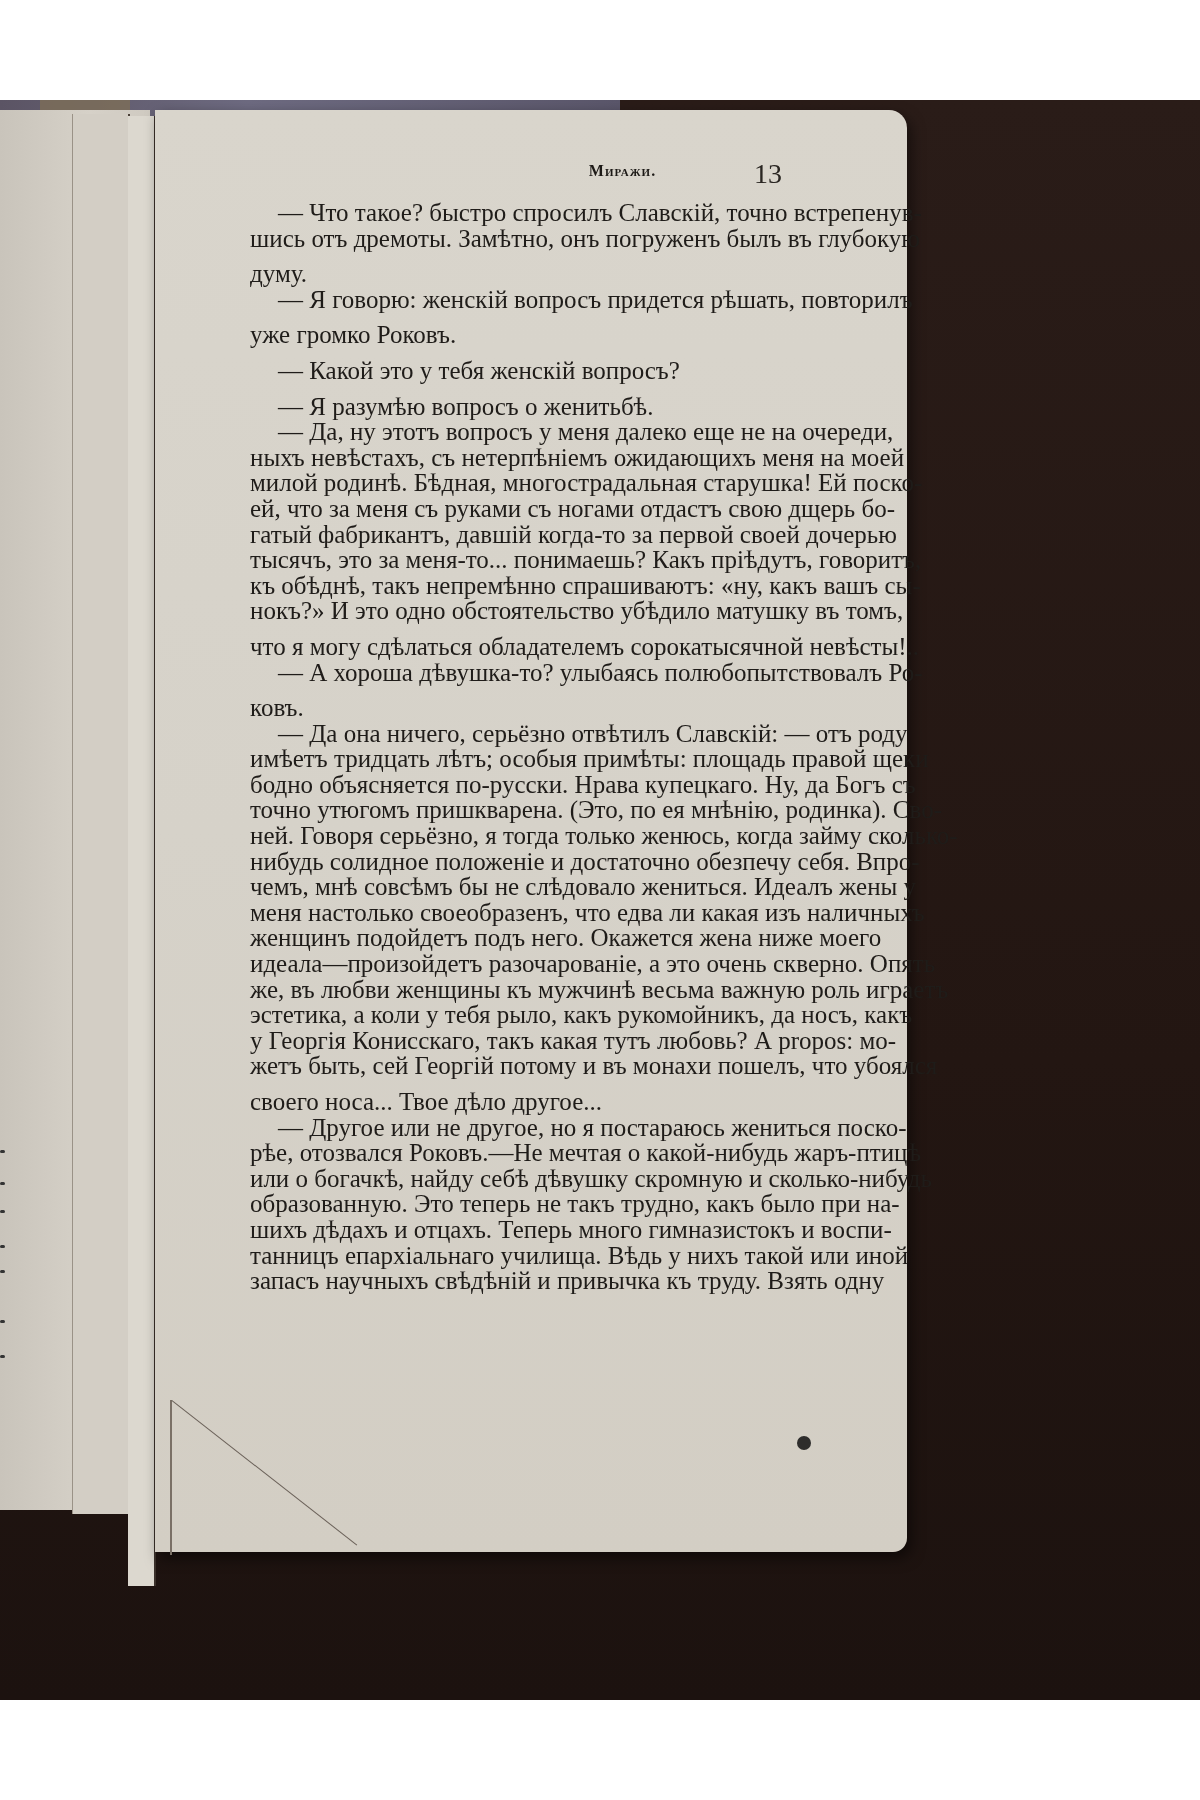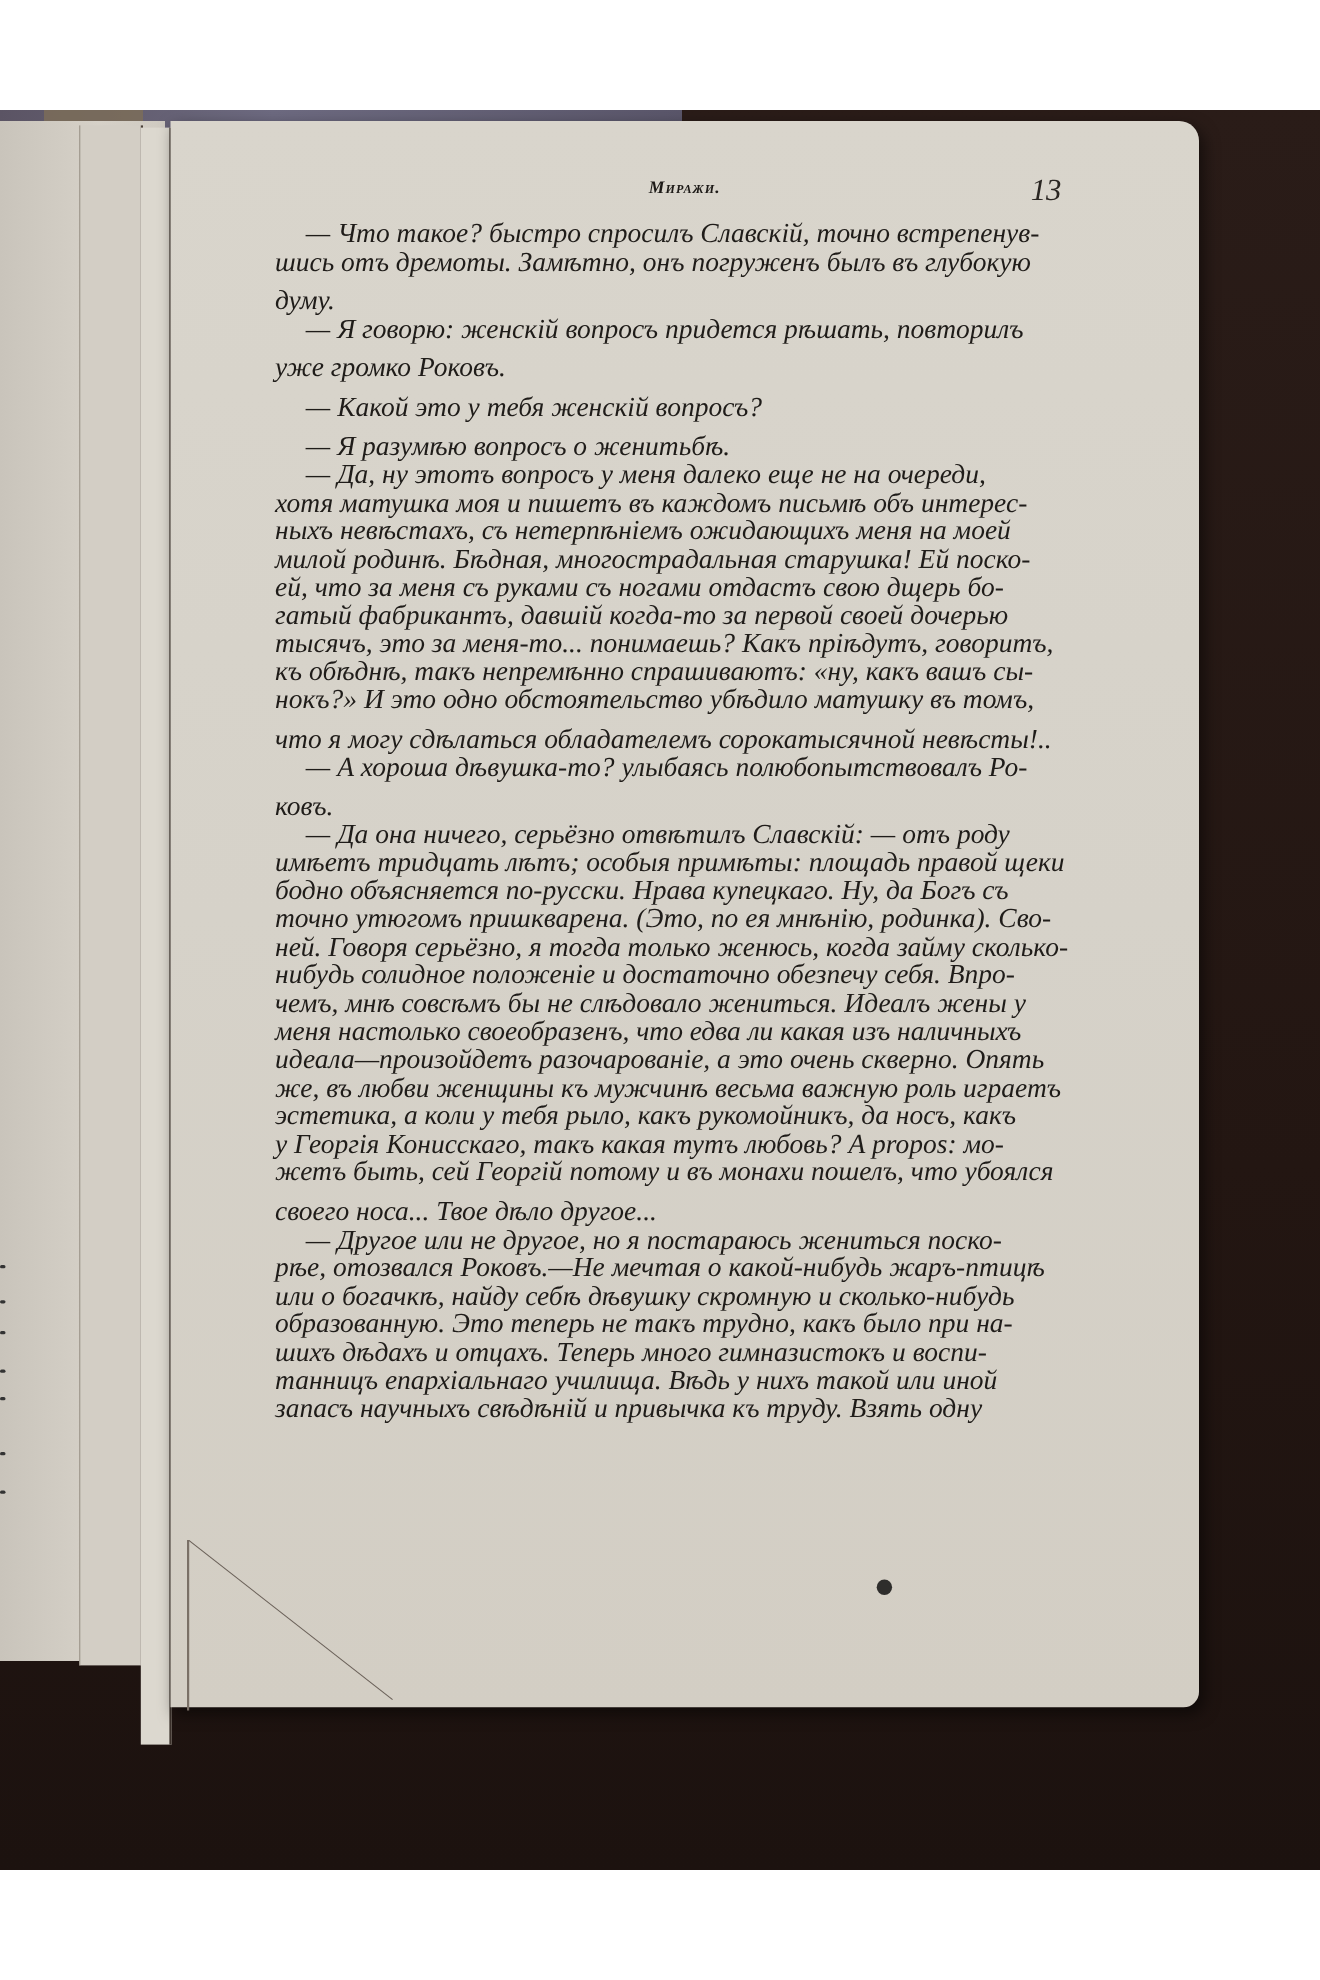--- a/index.html
+++ b/index.html
@@ -6,21 +6,21 @@
   body { width:1200px; height:1800px; background:#ffffff; position:relative; overflow:hidden; font-family:"Liberation Serif","DejaVu Serif",serif; }
   .photo { position:absolute; left:0; top:100px; width:1200px; height:1600px; background:linear-gradient(180deg,#2a1c18 0%,#231612 60%,#1c120f 100%); overflow:hidden; }
   .cloth { position:absolute; left:0; top:0; width:620px; height:40px; background:linear-gradient(90deg,#5b5464,#6d6a80 40%,#5a566a); }
   .cloth-band { position:absolute; left:40px; top:0; width:90px; height:28px; background:#7d6e58; opacity:.8; }
   .left-page { position:absolute; left:0; top:10px; width:150px; height:1400px; background:linear-gradient(90deg,#c9c4bb,#d6d1c8 60%,#cfcac1); }
   .left-flap { position:absolute; left:72px; top:14px; width:55px; height:1400px; background:#d3cec5; border-left:1px solid #9a9287; border-right:2px solid #4a4038; }
   .tear { position:absolute; left:90px; top:30px; width:40px; height:100px; border-left:1px solid #5d544b; border-bottom:2px solid #5d544b; transform:skewX(-6deg); }
   .gutter { position:absolute; left:128px; top:16px; width:26px; height:1470px; background:#dcd8cf; border-right:2px solid #3a302a; }
   .edge-marks { position:absolute; left:0; top:0; width:10px; height:1600px; }
   .edge-marks span { position:absolute; left:0; width:5px; height:3px; background:#333; border-radius:2px; }
-  .page { position:absolute; left:155px; top:10px; width:935px; height:1442px; background:linear-gradient(180deg,#d9d5cc 0%,#d6d2c9 50%,#d3cec4 100%); border-radius:0 18px 14px 0; box-shadow:4px 6px 14px rgba(0,0,0,.5);font-style:italic; }
+  .page { position:absolute; left:155px; top:10px; width:752px; height:1442px; background:linear-gradient(180deg,#d9d5cc 0%,#d6d2c9 50%,#d3cec4 100%); border-radius:0 18px 14px 0; box-shadow:4px 6px 14px rgba(0,0,0,.5); }
   .fold { position:absolute; left:170px; top:1300px; width:190px; height:155px; border-left:2px solid #7a7066; }
   .fold::after { content:""; position:absolute; left:0; top:0; width:235px; height:1px; background:#6a6058; transform-origin:0 0; transform:rotate(38deg); }
   .running-head { position:absolute; left:0; top:52px; width:935px; text-align:center; font-size:16px; font-weight:bold; letter-spacing:1px; color:#1d1a17; font-variant:small-caps; }
   .page-number { position:absolute; right:125px; top:48px; font-size:28px; color:#2a2622; }
   .text { position:absolute; left:95px; top:90px; width:602px; font-size:25px; line-height:25.6px; color:#1f1c19; text-align:justify; }
   .line { display:block; white-space:nowrap; text-align-last:justify; text-align:justify; }
   .line.last { text-align-last:left;margin-top:10px; }
   .line.indent { padding-left:28px; }
   .ink-blot { position:absolute; left:642px; top:1326px; width:14px; height:14px; background:#111; border-radius:50%; opacity:.85; }
 </style>
@@ -52,39 +52,39 @@
     <div class="page-number">13</div>
     <div class="text" id="body-text">
         <span class="line indent">— Что такое? быстро спросилъ Славскій, точно встрепенув-</span>
         <span class="line">шись отъ дремоты. Замѣтно, онъ погруженъ былъ въ глубокую</span>
         <span class="line last">думу.</span>
         <span class="line indent">— Я говорю: женскій вопросъ придется рѣшать, повторилъ</span>
         <span class="line last">уже громко Роковъ.</span>
         <span class="line indent last">— Какой это у тебя женскій вопросъ?</span>
         <span class="line indent last">— Я разумѣю вопросъ о женитьбѣ.</span>
         <span class="line indent">— Да, ну этотъ вопросъ у меня далеко еще не на очереди,</span>
-        <span class="line">хотя матушка моя и пишетъ въ каждомъ письмѣ объ интерес-</span>
         <span class="line">ныхъ невѣстахъ, съ нетерпѣніемъ ожидающихъ меня на моей</span>
         <span class="line">милой родинѣ. Бѣдная, многострадальная старушка! Ей поско-</span>
         <span class="line">ей, что за меня съ руками съ ногами отдастъ свою дщерь бо-</span>
         <span class="line">гатый фабрикантъ, давшій когда-то за первой своей дочерью</span>
         <span class="line">тысячъ, это за меня-то... понимаешь? Какъ пріѣдутъ, говоритъ,</span>
         <span class="line">къ обѣднѣ, такъ непремѣнно спрашиваютъ: «ну, какъ вашъ сы-</span>
         <span class="line">нокъ?» И это одно обстоятельство убѣдило матушку въ томъ,</span>
         <span class="line last">что я могу сдѣлаться обладателемъ сорокатысячной невѣсты!..</span>
         <span class="line indent">— А хороша дѣвушка-то? улыбаясь полюбопытствовалъ Ро-</span>
         <span class="line last">ковъ.</span>
         <span class="line indent">— Да она ничего, серьёзно отвѣтилъ Славскій: — отъ роду</span>
         <span class="line">имѣетъ тридцать лѣтъ; особыя примѣты: площадь правой щеки</span>
         <span class="line">бодно объясняется по-русски. Нрава купецкаго. Ну, да Богъ съ</span>
         <span class="line">точно утюгомъ пришкварена. (Это, по ея мнѣнію, родинка). Сво-</span>
         <span class="line">ней. Говоря серьёзно, я тогда только женюсь, когда займу сколько-</span>
         <span class="line">нибудь солидное положеніе и достаточно обезпечу себя. Впро-</span>
         <span class="line">чемъ, мнѣ совсѣмъ бы не слѣдовало жениться. Идеалъ жены у</span>
         <span class="line">меня настолько своеобразенъ, что едва ли какая изъ наличныхъ</span>
+        <span class="line">женщинъ подойдетъ подъ него. Окажется жена ниже моего</span>
         <span class="line">идеала—произойдетъ разочарованіе, а это очень скверно. Опять</span>
         <span class="line">же, въ любви женщины къ мужчинѣ весьма важную роль играетъ</span>
         <span class="line">эстетика, а коли у тебя рыло, какъ рукомойникъ, да носъ, какъ</span>
         <span class="line">у Георгія Конисскаго, такъ какая тутъ любовь? А propos: мо-</span>
         <span class="line">жетъ быть, сей Георгій потому и въ монахи пошелъ, что убоялся</span>
         <span class="line last">своего носа... Твое дѣло другое...</span>
         <span class="line indent">— Другое или не другое, но я постараюсь жениться поско-</span>
         <span class="line">рѣе, отозвался Роковъ.—Не мечтая о какой-нибудь жаръ-птицѣ</span>
         <span class="line">или о богачкѣ, найду себѣ дѣвушку скромную и сколько-нибудь</span>
         <span class="line">образованную. Это теперь не такъ трудно, какъ было при на-</span>

